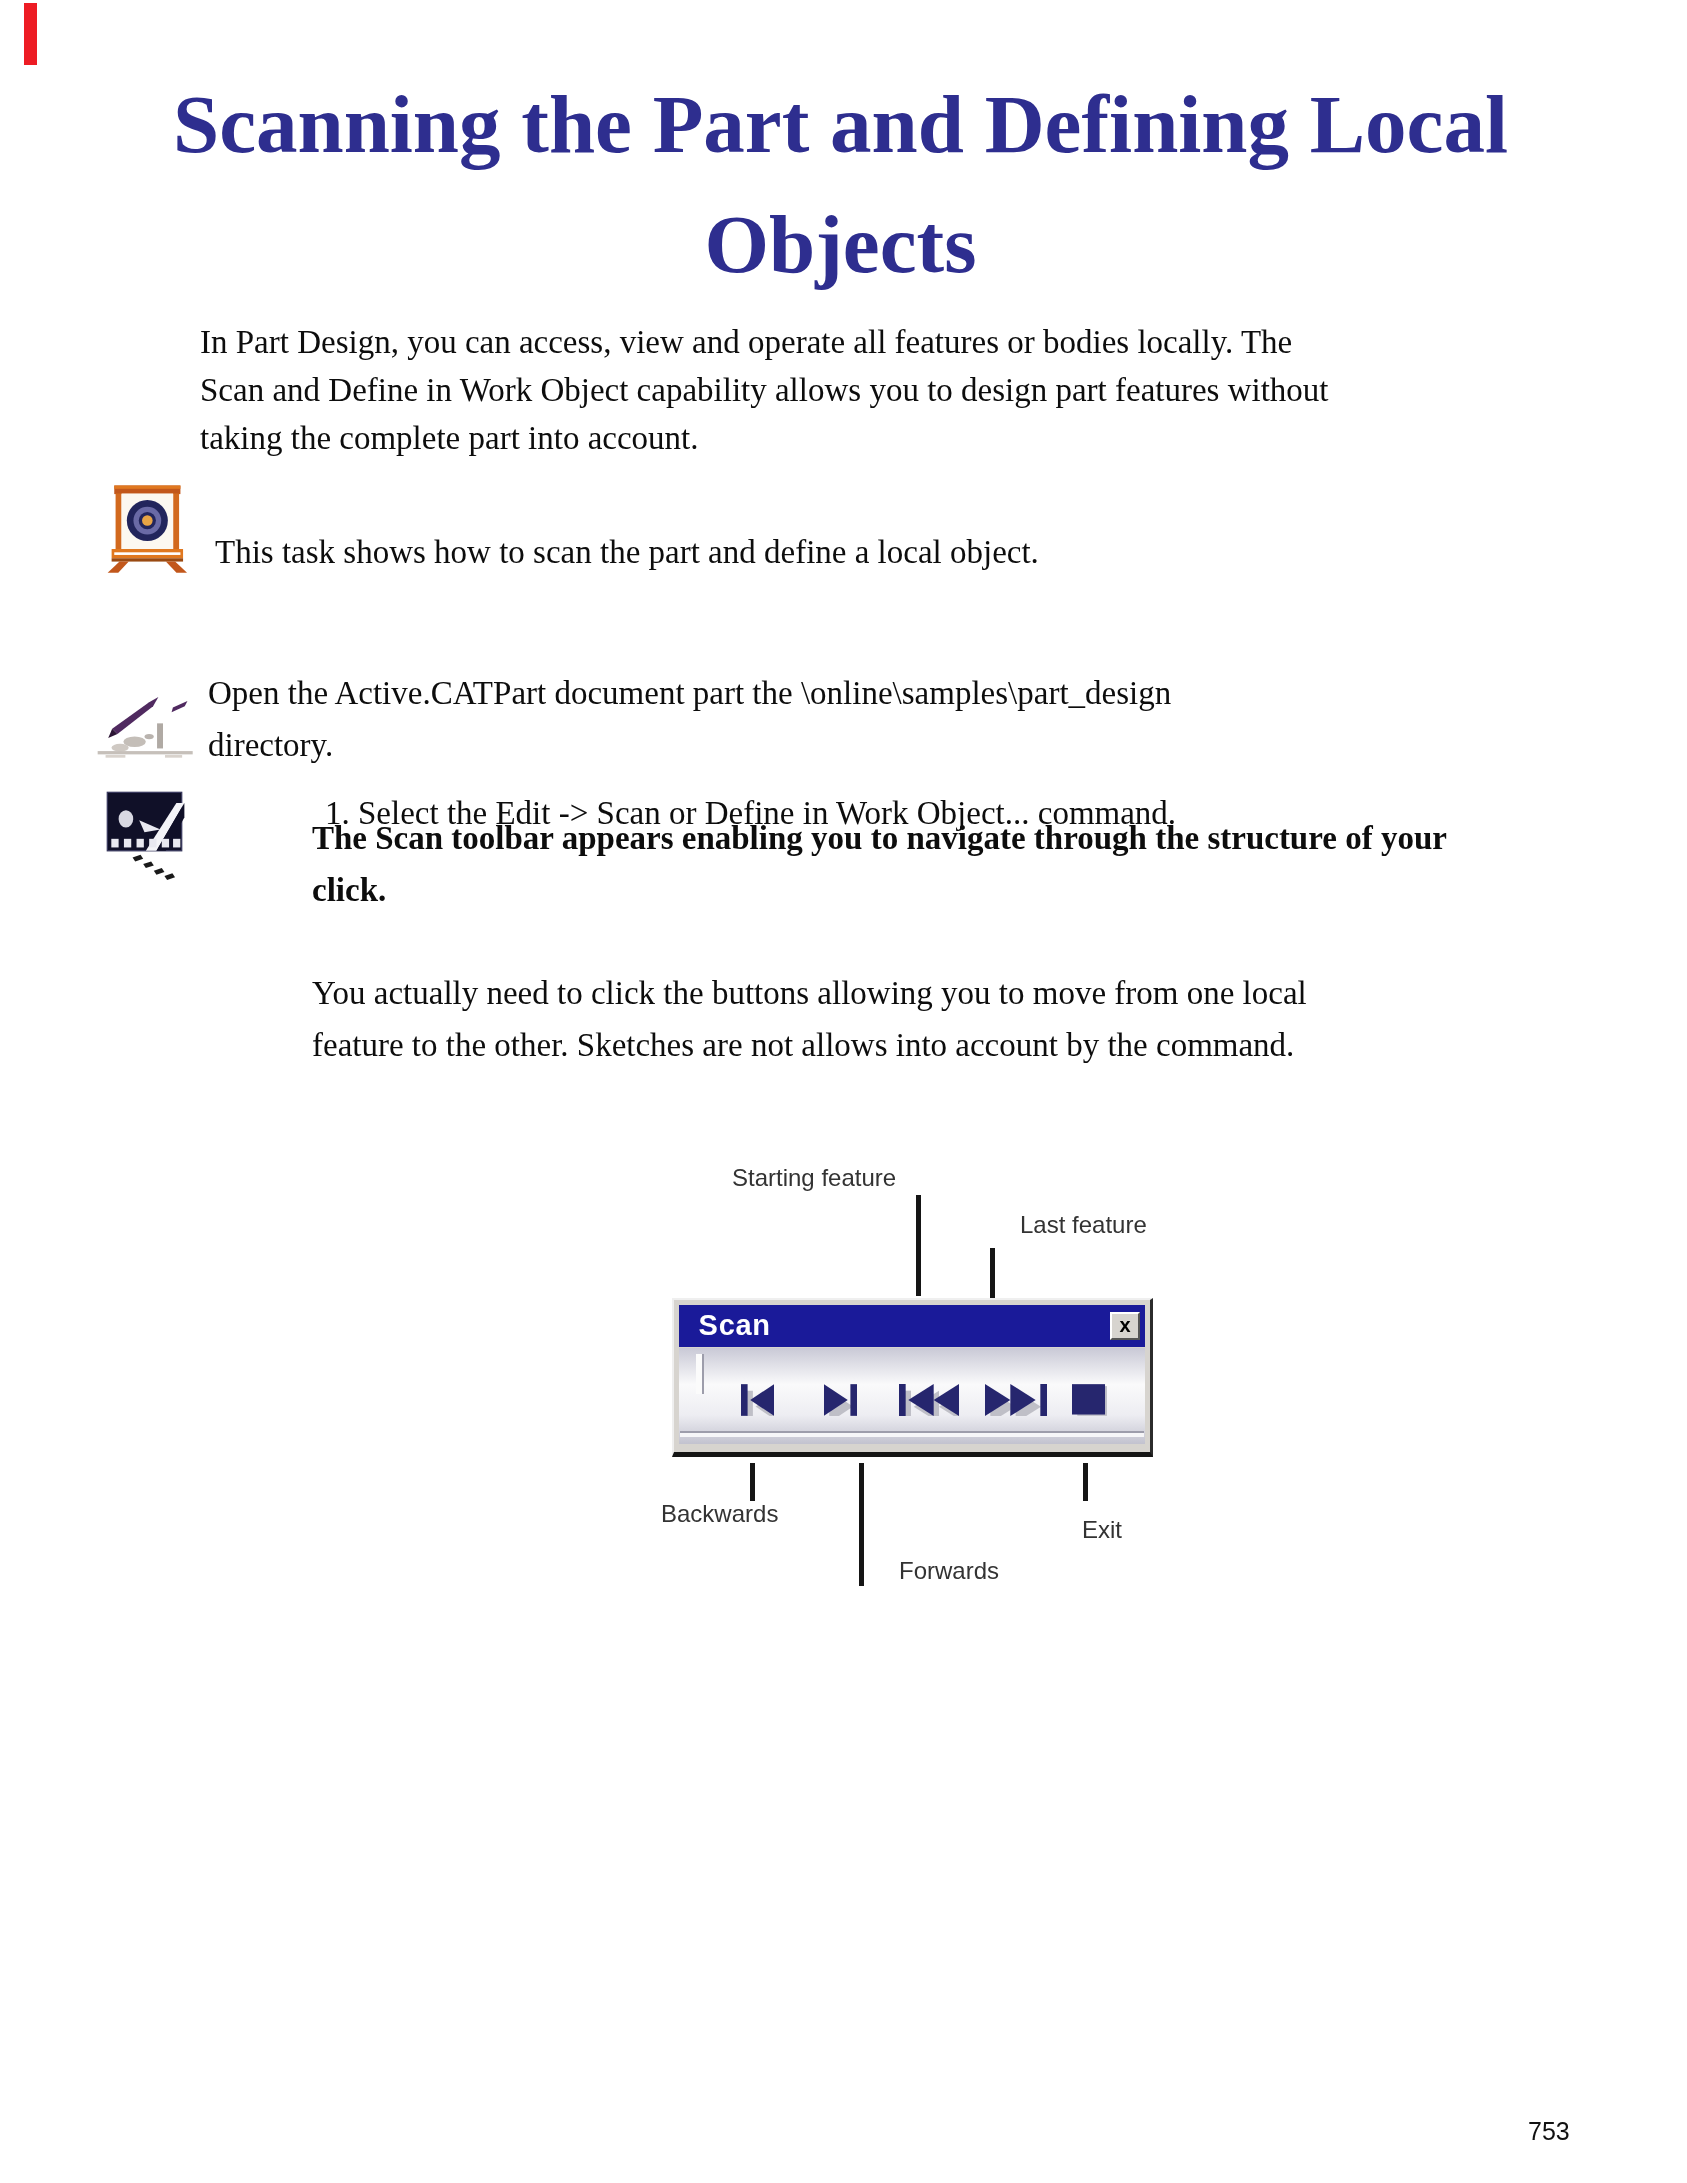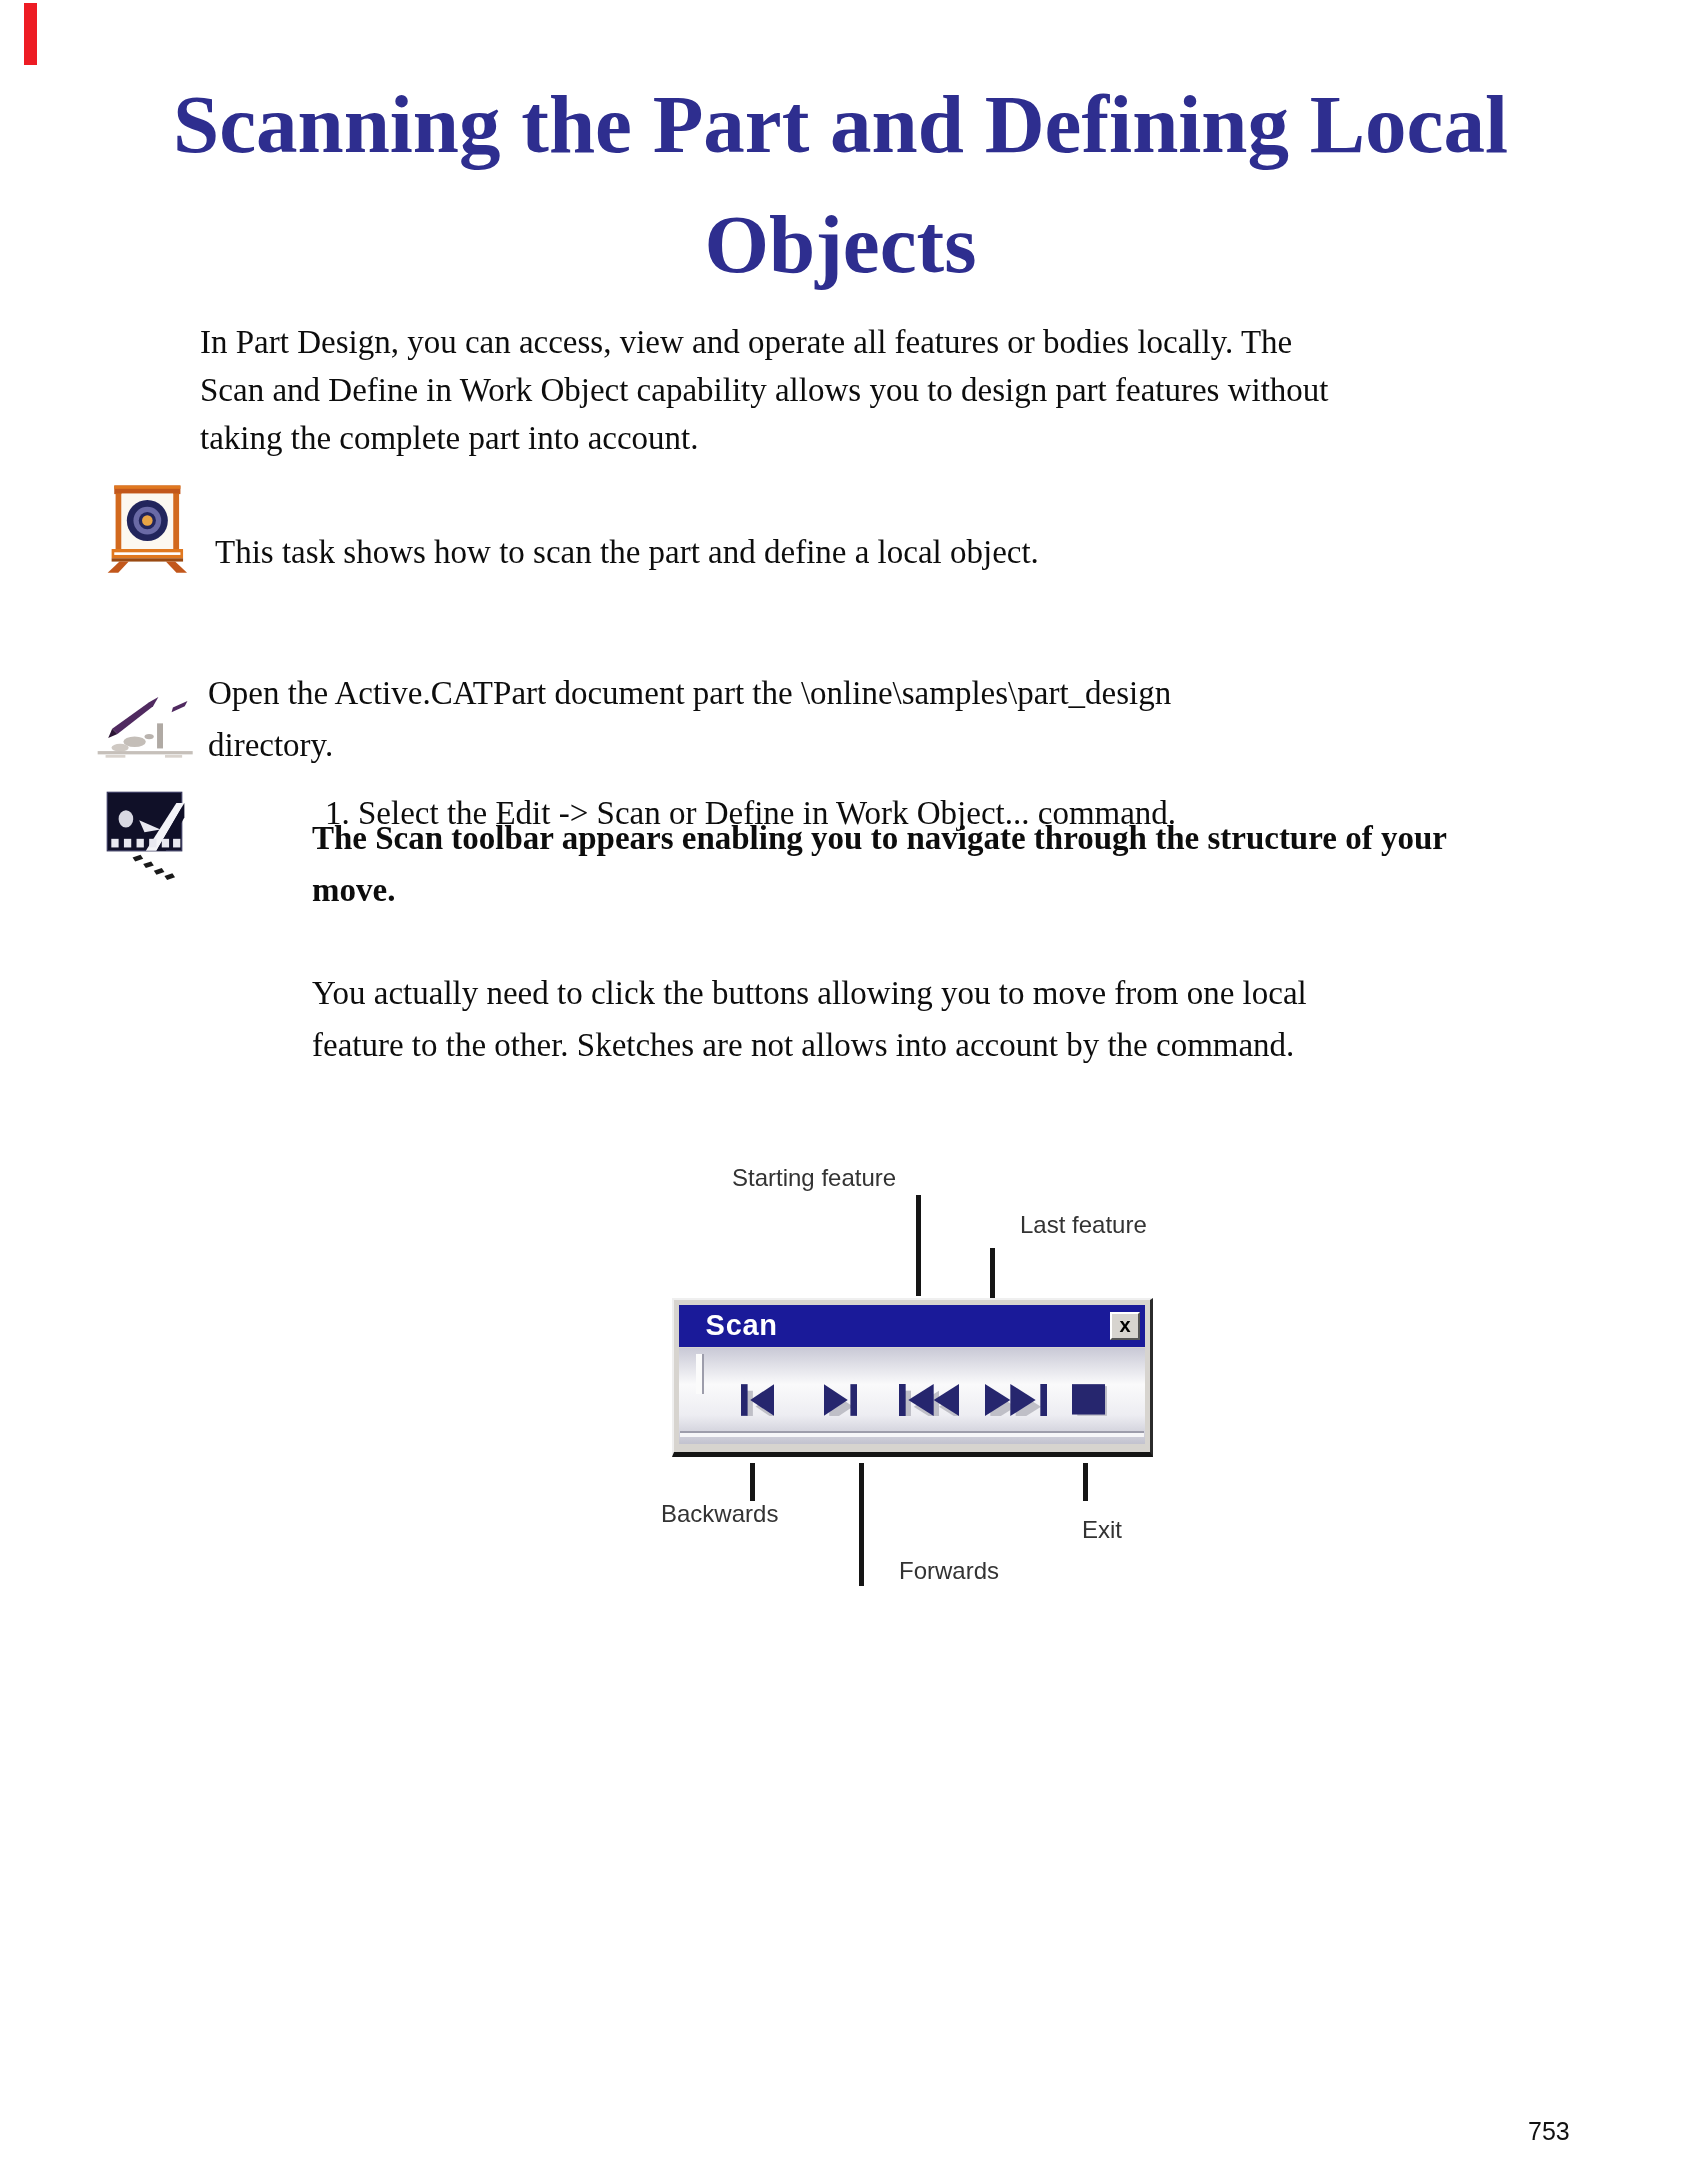--- a/index.html
+++ b/index.html
@@ -24,21 +24,21 @@
   
   .callout{font-family:"Liberation Sans", sans-serif;font-size:24px;color:#333;line-height:1;}
   .vline{width:4.6px;background:#151515;}
 
   
   .scan-window{left:672px;top:1298px;width:481px;height:159px;box-sizing:border-box;
                background:#d7d4cf;padding:4.6px;
                border-top:2px solid #efefef;border-left:2px solid #efefef;
                border-right:3.3px solid #2b2b2b;border-bottom:5.3px solid #151515;}
   .titlebar{height:42px;background:#1a1a99;display:flex;align-items:center;}
-  .titlebar-text{margin-left:27px;color:#ffffff;font-family:"Liberation Sans", sans-serif;
+  .titlebar-text{margin-left:20px;color:#ffffff;font-family:"Liberation Sans", sans-serif;
                  font-weight:bold;font-size:29px;letter-spacing:0.7px;}
   .close-btn{margin-left:auto;margin-right:5.3px;width:30px;height:28px;box-sizing:border-box;
              background:#d7d4cf;border-top:2px solid #ffffff;border-left:2px solid #ffffff;
              border-right:2px solid #555;border-bottom:2px solid #555;
              display:flex;align-items:center;justify-content:center;
              font-family:"Liberation Sans", sans-serif;font-weight:bold;font-size:20px;color:#000;}
   .toolbar-body{position:relative;margin-top:1.3px;height:96px;
                 background:linear-gradient(180deg,#c9c9d6 0%,#fafafb 38%,#ededf2 70%,#c2c2cf 100%);}
   .drag-handle{position:absolute;left:17px;top:6.6px;width:6px;height:40px;background:#fbfbfb;
                border-right:2px solid #9d9dab;}
@@ -123,21 +123,21 @@
       <polygon points="56,110 68,106 72,112 60,116"></polygon>
       <polygon points="72,120 84,116 88,122 76,126"></polygon>
       <polygon points="88,128 100,124 104,130 92,134"></polygon>
     </g>
   </svg>
 
   <div class="abs body-text nowrap" style="left:308px;top:789px;">1. Select the Edit -&gt; Scan or Define in Work Object... command.</div>
 
   <div class="abs body-text lh78" style="left:312px;top:812px;font-weight:bold;">
     <div class="line">The Scan toolbar appears enabling you to navigate through the structure of your</div>
-    <div class="line">move.</div>
+    <div class="line">click.</div>
   </div>
 
   <div class="abs body-text lh78" style="left:312px;top:967px;">
     <div class="line">You actually need to click the buttons allowing you to move from one local</div>
     <div class="line">feature to the other. Sketches are not allows into account by the command.</div>
   </div>
 
   <div class="abs callout nowrap" style="left:715px;top:1166px;">Starting feature</div>
   <div class="abs vline" style="left:916px;top:1195px;height:101px;"></div>
 

